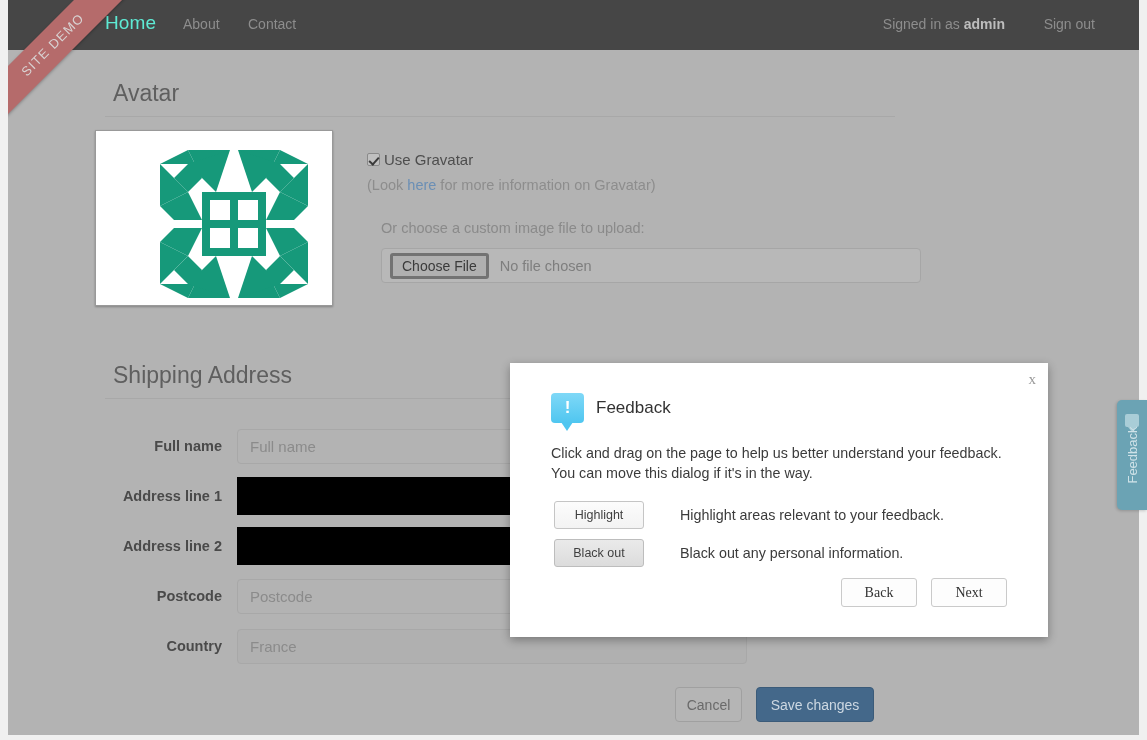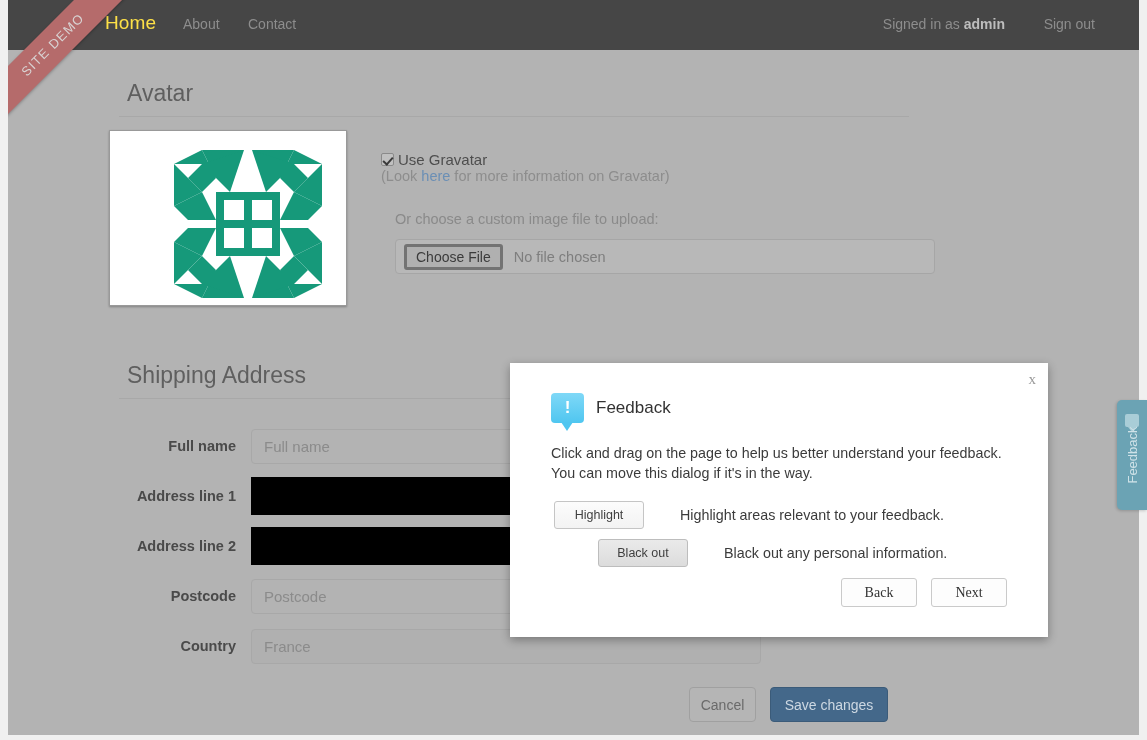--- a/index.html
+++ b/index.html
@@ -30,21 +30,21 @@
     color: #9c9c9c;
   }
   .nav-inner {
     position: relative;
     width: 100%; height: 100%;
   }
   .nav-brand {
     position: absolute;
     left: 105px; top: 12px;
     font-size: 19px;
-    color: #fde047;
+    color: #5eead4;
     letter-spacing: .1px;
     cursor: pointer;
   }
   .nav-link {
     position: absolute;
     top: 16px;
     font-size: 14px;
     color: #8d8d8d;
     cursor: pointer;
   }
@@ -68,21 +68,21 @@
     text-align: center;
     line-height: 34px;
     box-shadow: 0 1px 3px rgba(0,0,0,.25);
     z-index: 6;
     font-weight: normal;
   }
 
   
   #container {
     position: absolute;
-    left: 111px; top: 50px;
+    left: 97px; top: 50px;
     width: 790px;
   }
 
   h2.section {
     font-size: 23px;
     font-weight: normal;
     color: #5f5f5f;
     margin: 30px 0 0 0;
     padding: 0 0 9px 8px;
     border-bottom: 1px solid #a8a8a8;
@@ -129,21 +129,21 @@
   .chk-box::after {
     content: "";
     position: absolute;
     left: 3px; top: 1px;
     width: 4px; height: 8px;
     border: solid #3a3a3a;
     border-width: 0 2px 2px 0;
     transform: rotate(42deg);
   }
   .chk-label { font-size: 15px; color: #4e4e4e; cursor: pointer; }
-  .muted-note { font-size: 14.5px; color: #8d8d8d; }
+  .muted-note { font-size: 14.5px; color: #8d8d8d; margin-top: 9px; }
   .muted-note a { color: #6b8fb5; text-decoration: none; cursor: pointer; }
 
   #upload-block { margin-top: 27px; padding-left: 14px; }
   .upload-label { font-size: 14.5px; color: #8a8a8a; margin-bottom: 12px; }
   #file-control {
     width: 540px; height: 35px;
     border: 1px solid #a6a6a6;
     border-radius: 4px;
     background: #b8b8b8;
     display: flex; align-items: center;
@@ -326,21 +326,21 @@
     width: 90px; height: 28px;
     border: 1px solid #c5c5c5;
     border-radius: 3px;
     font-size: 12.5px;
     font-weight: normal;
     color: #3f3f3f;
     cursor: pointer;
     font-family: "Liberation Sans", sans-serif;
   }
   #btn-highlight { background: linear-gradient(#fcfcfc, #f3f3f3); }
-  #btn-blackout  { background: linear-gradient(#eaeaea, #dcdcdc); border-color: #bdbdbd; margin-left: 44px; }
+  #btn-blackout  { background: linear-gradient(#eaeaea, #dcdcdc); border-color: #bdbdbd; }
   .tool-desc {
     margin-left: 36px;
     font-size: 14.3px;
     color: #3b3b3b;
   }
   #dialog-footer {
     position: absolute;
     right: 41px; bottom: 30px;
     display: flex;
     gap: 14px;

